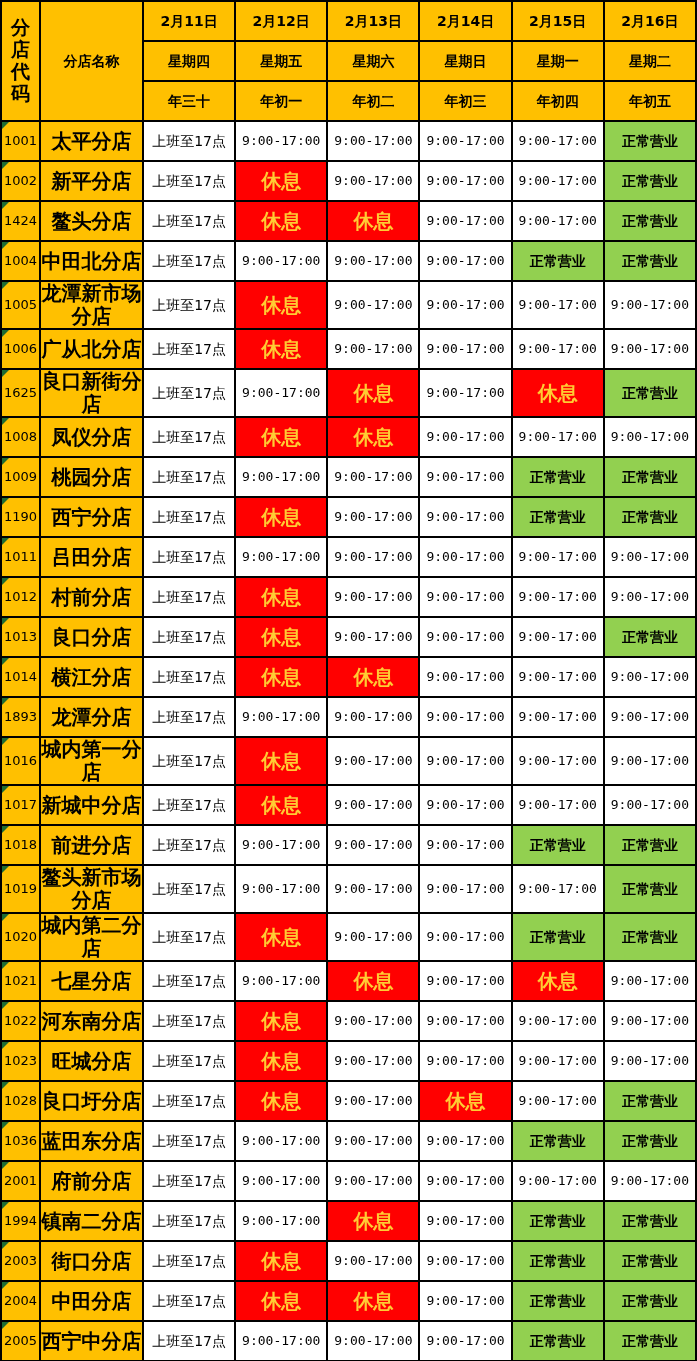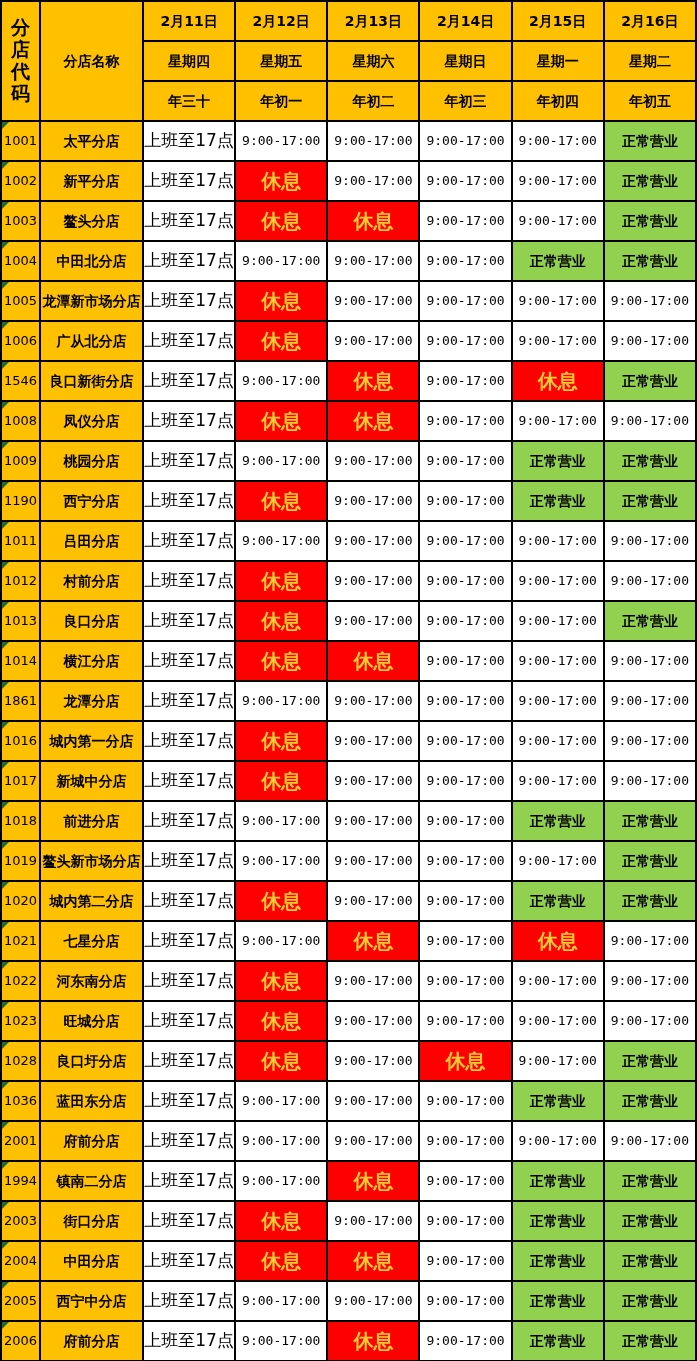--- a/index.html
+++ b/index.html
@@ -43,26 +43,26 @@
   .flag {
     position: absolute;
     top: 0; left: 0;
     width: 0; height: 0;
     border-top: 7px solid var(--flag-color, #1E6B33);
     border-right: 7px solid transparent;
   }
   .cell-name {
     background: var(--header-bg, #FFC000);
     font-weight: bold;
-    font-size: 14px;
+    font-size: 20px;
     color: #000;
   }
   .cell-work {
     background: var(--cell-bg, #FFFFFF);
-    font-size: 17px;
+    font-size: 14px;
     color: #000;
   }
   .cell-time {
     background: var(--cell-bg, #FFFFFF);
     font-family: "DejaVu Sans Mono", monospace;
     font-size: 13px;
     letter-spacing: 0px;
     color: #000;
   }
   .cell-rest {
@@ -127,21 +127,21 @@
     <td class="cell-code"><span class="flag"></span><span>1002</span></td>
     <td class="cell-name">新平分店</td>
   <td class="cell-work">上班至17点</td>
           <td class="cell-rest">休息</td>
           <td class="cell-time">9:00-17:00</td>
           <td class="cell-time">9:00-17:00</td>
           <td class="cell-time">9:00-17:00</td>
           <td class="cell-normal">正常营业</td>
         </tr>
         <tr>
-    <td class="cell-code"><span class="flag"></span><span>1003</span></td>
+    <td class="cell-code"><span class="flag"></span><span>1424</span></td>
     <td class="cell-name">鳌头分店</td>
   <td class="cell-work">上班至17点</td>
           <td class="cell-rest">休息</td>
           <td class="cell-rest">休息</td>
           <td class="cell-time">9:00-17:00</td>
           <td class="cell-time">9:00-17:00</td>
           <td class="cell-normal">正常营业</td>
         </tr>
         <tr>
     <td class="cell-code"><span class="flag"></span><span>1004</span></td>
@@ -167,21 +167,21 @@
     <td class="cell-code"><span class="flag"></span><span>1006</span></td>
     <td class="cell-name">广从北分店</td>
   <td class="cell-work">上班至17点</td>
           <td class="cell-rest">休息</td>
           <td class="cell-time">9:00-17:00</td>
           <td class="cell-time">9:00-17:00</td>
           <td class="cell-time">9:00-17:00</td>
           <td class="cell-time">9:00-17:00</td>
         </tr>
         <tr>
-    <td class="cell-code"><span class="flag"></span><span>1546</span></td>
+    <td class="cell-code"><span class="flag"></span><span>1625</span></td>
     <td class="cell-name">良口新街分店</td>
   <td class="cell-work">上班至17点</td>
           <td class="cell-time">9:00-17:00</td>
           <td class="cell-rest">休息</td>
           <td class="cell-time">9:00-17:00</td>
           <td class="cell-rest">休息</td>
           <td class="cell-normal">正常营业</td>
         </tr>
         <tr>
     <td class="cell-code"><span class="flag"></span><span>1008</span></td>
@@ -247,21 +247,21 @@
     <td class="cell-code"><span class="flag"></span><span>1014</span></td>
     <td class="cell-name">横江分店</td>
   <td class="cell-work">上班至17点</td>
           <td class="cell-rest">休息</td>
           <td class="cell-rest">休息</td>
           <td class="cell-time">9:00-17:00</td>
           <td class="cell-time">9:00-17:00</td>
           <td class="cell-time">9:00-17:00</td>
         </tr>
         <tr>
-    <td class="cell-code"><span class="flag"></span><span>1861</span></td>
+    <td class="cell-code"><span class="flag"></span><span>1893</span></td>
     <td class="cell-name">龙潭分店</td>
   <td class="cell-work">上班至17点</td>
           <td class="cell-time">9:00-17:00</td>
           <td class="cell-time">9:00-17:00</td>
           <td class="cell-time">9:00-17:00</td>
           <td class="cell-time">9:00-17:00</td>
           <td class="cell-time">9:00-17:00</td>
         </tr>
         <tr>
     <td class="cell-code"><span class="flag"></span><span>1016</span></td>

